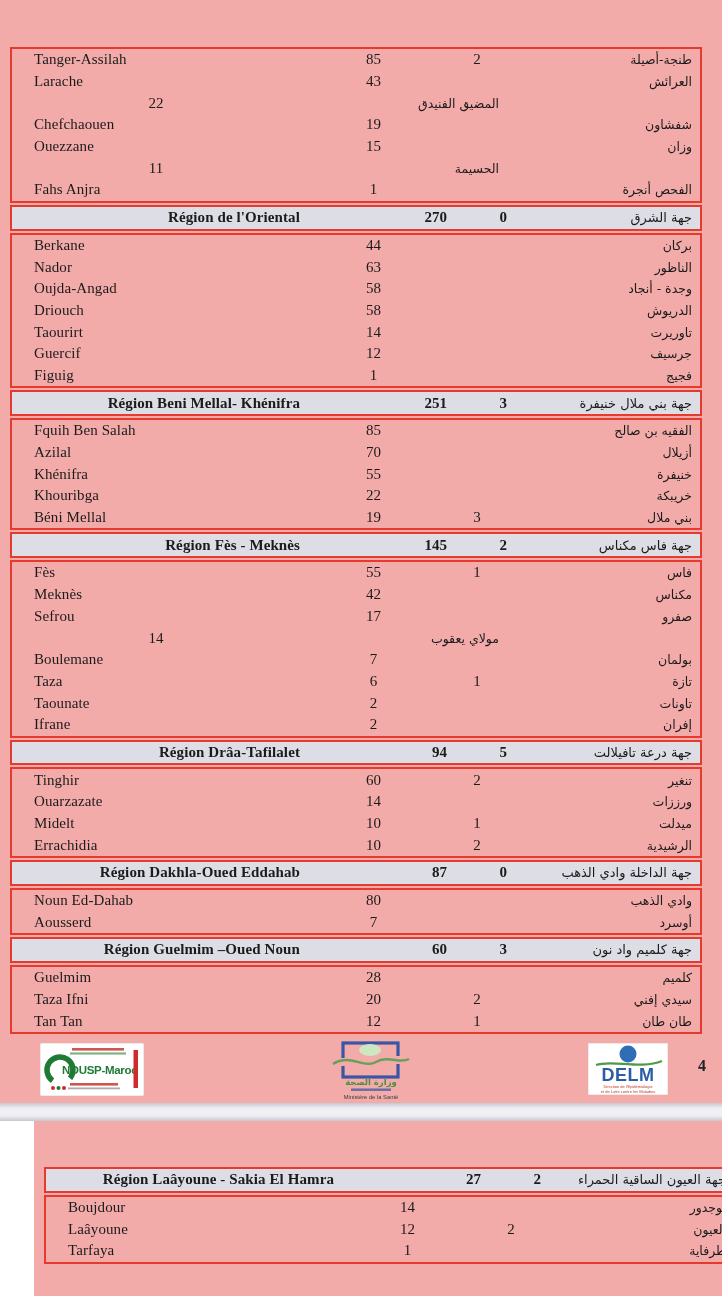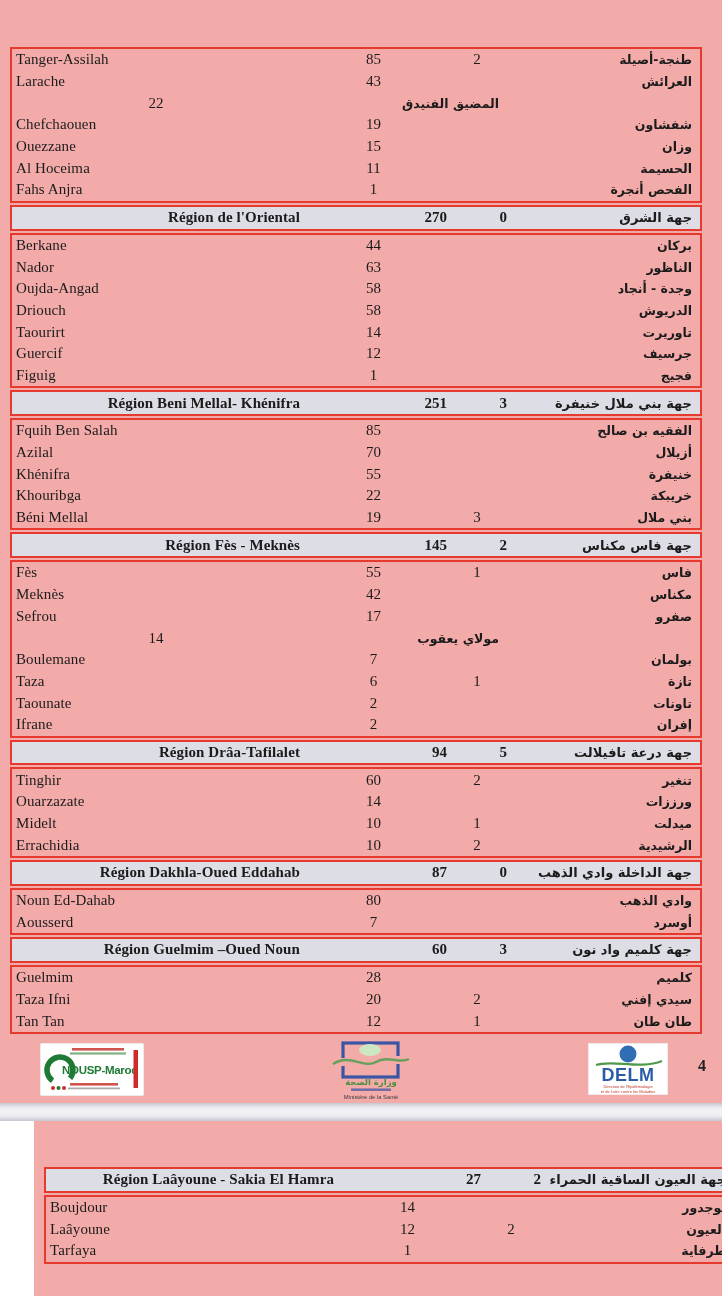--- a/index.html
+++ b/index.html
@@ -13,24 +13,24 @@
   .page-2{height:175px;margin-left:34px;}
 
   .rtable{position:absolute;left:10px;width:692px;}
   #table1{top:47px;}
   #table2{top:46px;}
 
   .block{border:2px solid #e63a2e;margin-bottom:2px;box-sizing:border-box;}
   .block.hdr{background:#dcdde5;}
 
   .trow{display:grid;grid-template-columns:288px 147px 60px 1fr;height:21.7px;align-items:center;}
-  .c-fr{padding-left:4px;font-size:15px;white-space:nowrap;letter-spacing:0.1px;}
+  .c-fr{padding-left:22px;font-size:15px;white-space:nowrap;letter-spacing:0.1px;}
   .c-cases,.c-deaths{text-align:center;font-size:15px;}
   .c-ar{text-align:right;padding-right:8px;font-family:"DejaVu Sans",sans-serif;
-        font-size:12.5px;font-weight:bold;direction:rtl;white-space:nowrap;}
+        font-size:12.5px;font-weight:normal;direction:rtl;white-space:nowrap;}
   .hdr .c-fr,.hdr .c-cases,.hdr .c-deaths{font-weight:bold;text-align:right;}
   .hdr .c-ar{font-size:13px;}
 
   .footer{position:absolute;left:0;top:1040px;width:722px;height:63px;}
   .logo{position:absolute;}
   .logo-nousp{left:40px;top:3px;}
   .logo-moh{left:330px;top:0px;}
   .logo-delm{left:588px;top:3px;}
   .page-num{position:absolute;right:16px;top:17px;font-size:16px;font-weight:bold;color:#222;}
 </style>
@@ -63,21 +63,20 @@
           <span class="c-deaths"></span>
           <span class="c-ar">شفشاون</span>
         </div>
         <div class="trow">
           <span class="c-fr">Ouezzane</span>
           <span class="c-cases">15</span>
           <span class="c-deaths"></span>
           <span class="c-ar">وزان</span>
         </div>
         <div class="trow">
-          <span class="c-fr">Al Hoceima</span>
           <span class="c-cases">11</span>
           <span class="c-deaths"></span>
           <span class="c-ar">الحسيمة</span>
         </div>
         <div class="trow">
           <span class="c-fr">Fahs Anjra</span>
           <span class="c-cases">1</span>
           <span class="c-deaths"></span>
           <span class="c-ar">الفحص أنجرة</span>
         </div>

